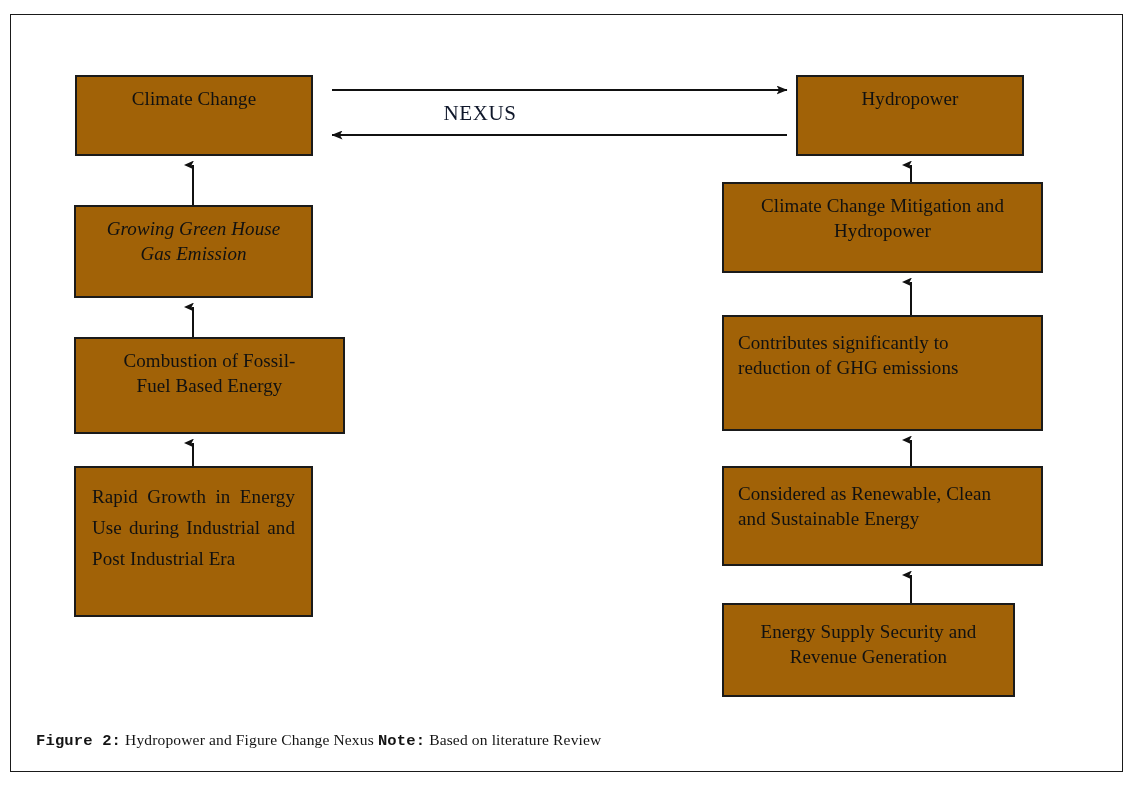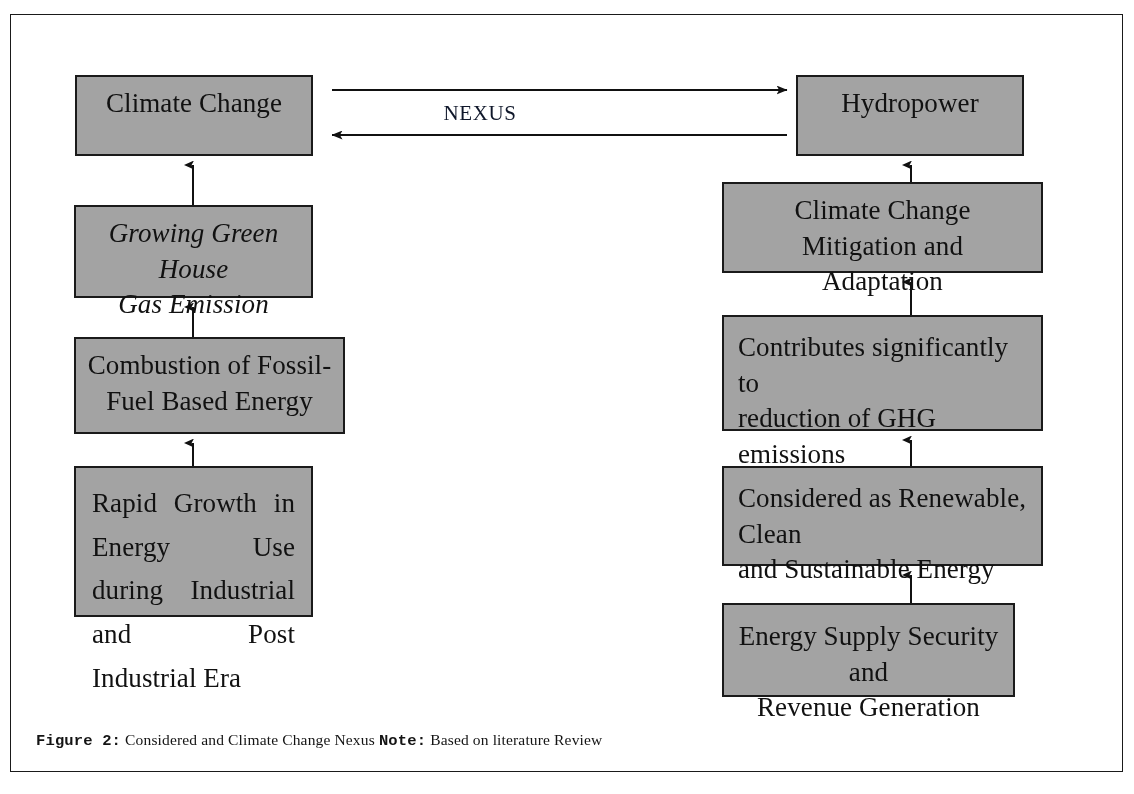--- a/index.html
+++ b/index.html
@@ -32,22 +32,22 @@
     left: 0;
     top: 0;
     width: 1134px;
     height: 794px;
   }
 
   .node-box {
     position: absolute;
     box-sizing: border-box;
     border: 2px solid #1a1a1a;
-    background: #a3a3a3;
-    font-size: 27px;
+    background: #a16207;
+    font-size: 19px;
     line-height: 1.32;
     color: #111111;
     padding: 9px 11px 6px 11px;
     letter-spacing: 0.1px;
   }
   .node-box .node-text {
     display: block;
     white-space: pre-line;
   }
 
@@ -194,35 +194,35 @@
   <div class="node-box align-justify" id="box-rapid-growth">
     <span class="node-text">Rapid Growth in Energy Use during Industrial and Post Industrial Era</span>
   </div>
 
   <div class="node-box align-center" id="box-hydropower">
     <span class="node-text">Hydropower</span>
   </div>
 
   <div class="node-box align-center" id="box-mitigation">
     <span class="node-text">Climate Change Mitigation and
-Adaptation</span>
+Hydropower</span>
   </div>
 
   <div class="node-box align-left" id="box-contributes">
     <span class="node-text">Contributes significantly to
 reduction of GHG emissions</span>
   </div>
 
   <div class="node-box align-left" id="box-renewable">
     <span class="node-text">Considered as Renewable, Clean
 and Sustainable Energy</span>
   </div>
 
   <div class="node-box align-center" id="box-energy-supply">
     <span class="node-text">Energy Supply Security and
 Revenue Generation</span>
   </div>
 
   <div id="figure-caption">
-    <span class="cap-bold">Figure 2:</span><span> Considered and Climate Change Nexus </span><span class="cap-bold">Note:</span><span> Based on literature Review</span>
+    <span class="cap-bold">Figure 2:</span><span> Hydropower and Figure Change Nexus </span><span class="cap-bold">Note:</span><span> Based on literature Review</span>
   </div>
 
 </div>
 
 </body></html>

